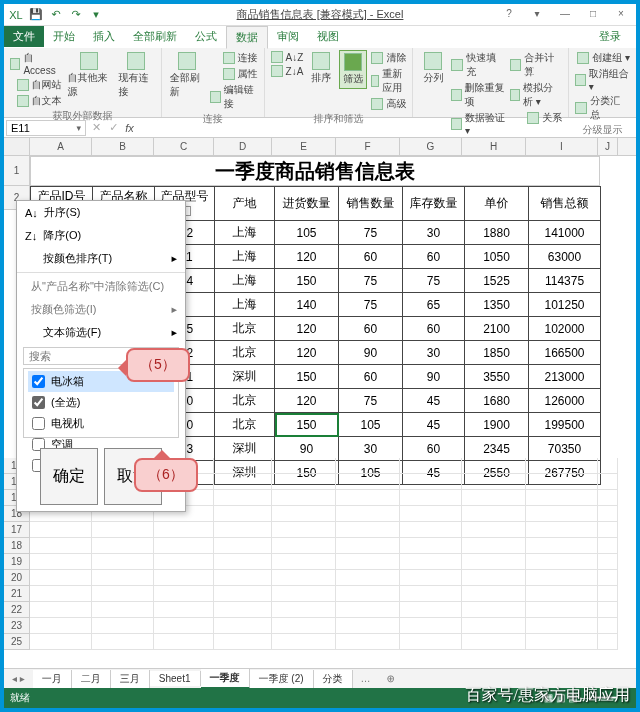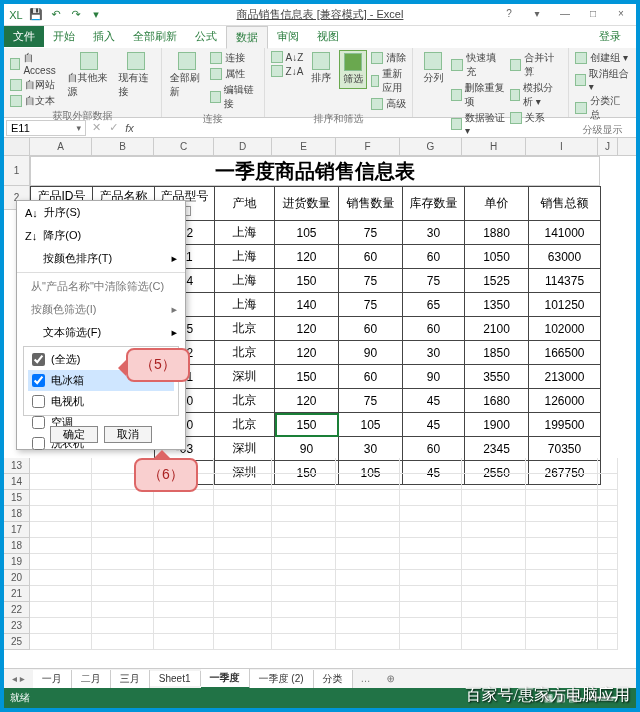--- a/index.html
+++ b/index.html
@@ -13,21 +13,21 @@
   .winbtn.close{ color:#666;}
   .ribbon-tabs { height:22px; display:flex; align-items:flex-start; font-size:11px; background:#fff; padding-left:0;}
   .rtab { padding:3px 9px; color:#2a7d3e; cursor:pointer; }
   .rtab.file { background:#217346; color:#fff; }
   .rtab.active { border:1px solid #ccc; border-bottom:1px solid #f3f3f3; background:#f3f3f3;}
   .rtab.signin { margin-left:auto; margin-right:6px; color:#2a7d3e; font-size:11px;}
   .ribbon { height:70px; background:#f3f3f3; border-bottom:1px solid #ccc; display:flex; font-size:10px; color:#444;}
   .rgroup { border-right:1px solid #ddd; padding:2px 6px 0 6px; display:flex; flex-direction:column; justify-content:space-between;}
   .rgroup .glabel { text-align:center; font-size:10px; color:#777; padding-bottom:2px;}
   .rgroup .gitems { display:flex; gap:4px; align-items:flex-start; flex:1;}
-  .rbtn { display:flex; flex-direction:column; align-items:center; gap:1px; padding:2px 2px; min-width:28px;}
+  .rbtn { display:flex; flex-direction:column; align-items:center; gap:1px; padding:2px 2px; min-width:28px;justify-content:flex-end;}
   .rbtn .ricon { width:18px; height:18px; background:#cfe8d6; border:1px solid #8abf94; }
   .rbtn.small { flex-direction:row; min-width:auto; gap:3px; font-size:10px; padding:1px 0;}
   .rbtn.small .ricon{ width:12px;height:12px;}
   .vstack { display:flex; flex-direction:column; gap:0px;}
   .namebox-row { height:20px; border-bottom:1px solid #ccc; display:flex; align-items:center; font-size:11px; background:#fff;}
   .namebox { width:80px; border:1px solid #ccc; margin:0 2px; padding:1px 4px; font-size:11px; background:#fff; display:flex; justify-content:space-between; align-items:center;}
   .fxlabel { width:14px; text-align:center; font-style:italic; color:#555;}
   .formula { flex:1; padding:1px 4px; color:#333;}
   .sheet-area { position:relative; height:540px; overflow:hidden; }
   .colhdrs { display:flex; height:18px; background:#f3f3f3; border-bottom:1px solid #ccc; font-size:10px; color:#555;}
@@ -46,21 +46,21 @@
   .dropdown { position:absolute; left:12px; top:62px; width:170px; background:#fff; border:1px solid #aaa; box-shadow:2px 2px 6px rgba(0,0,0,.25); font-size:11px; z-index:5;}
   .dd-item { padding:4px 8px; display:flex; align-items:center; gap:6px; }
   .dd-sep{ height:1px; background:#ddd; margin:2px 0;}
   .dd-sub { padding-left:14px; color:#777;}
   .dd-search { margin:3px 6px; display:flex; align-items:center; border:1px solid #ccc; padding:1px 3px;}
   .dd-search input{ border:none; outline:none; flex:1; font-size:11px;}
   .dd-tree { margin:2px 6px 6px 6px; border:1px solid #ccc; height:70px; padding:2px 4px; font-size:11px;}
   .tree-item{ display:flex; align-items:center; gap:3px; padding:1px 0;}
   .tree-item.sel-item{ background:#cfe6ff; color:#000;}
   .dd-btns { display:flex; gap:6px; justify-content:center; padding:4px 0 6px 0;}
-  .dd-btns button{ font-size:11px; padding:0 12px; border:1px solid #888; background:#f4f4f4;}
+  .dd-btns button{ font-size:16px; padding:17px 12px; border:1px solid #888; background:#f4f4f4;}
   .callout { position:absolute; background:#f9cfcf; border:2px solid #d66; border-radius:8px; padding:6px 12px; font-size:14px; color:#a22; z-index:6;}
   .callout .arrow { position:absolute; width:0;height:0; border:8px solid transparent; border-right-color:#d66; left:-18px; top:10px;}
   .callout .arrow.up { border:8px solid transparent; border-bottom-color:#d66; left:18px; top:-18px;}
   .emptygrid { position:absolute; left:0; top:302px; width:616px;}
   .erow{ display:flex; height:16px;}
   .erow .rh2{ width:26px;background:#f3f3f3;border-right:1px solid #ccc;border-bottom:1px solid #ccc;font-size:10px;text-align:center;color:#555;line-height:16px;}
   .erow .ec{ border-right:1px solid #e2e2e2;border-bottom:1px solid #e2e2e2;}
   .sheettabs { position:absolute; bottom:20px; left:0; right:0; height:20px; background:#f3f3f3; border-top:1px solid #ccc; display:flex; align-items:center; font-size:10px;}
   .stab { padding:2px 9px; border-right:1px solid #ccc; background:#fff; color:#333;}
   .stab.active{ background:#fff; border-bottom:2px solid #217346; font-weight:bold;}
@@ -595,28 +595,32 @@
     <div class="dd-item dd-sub">从"产品名称"中清除筛选(C)</div>
     <div class="dd-item dd-sub">
         <span>按颜色筛选(I)</span>
         <span style="margin-left:auto">▸</span>
       </div>
     <div class="dd-item">
         <span style="width:12px"></span>
         <span>文本筛选(F)</span>
         <span style="margin-left:auto">▸</span>
       </div>
+    <div class="dd-search">
+      <input placeholder="搜索" style="">
+      <span>🔍</span>
+    </div>
     <div class="dd-tree">
+      <div class="tree-item sel-item">
+          <input type="checkbox" checked="" style="">
+          <span>电冰箱</span>
+        </div>
       <div class="tree-item">
           <input type="checkbox" checked="" style="filter: grayscale(1);">
           <span>(全选)</span>
-        </div>
-      <div class="tree-item sel-item">
-          <input type="checkbox" checked="" style="">
-          <span>电冰箱</span>
         </div>
       <div class="tree-item">
           <input type="checkbox" style="">
           <span>电视机</span>
         </div>
       <div class="tree-item">
           <input type="checkbox" style="">
           <span>空调</span>
         </div>
       <div class="tree-item">

